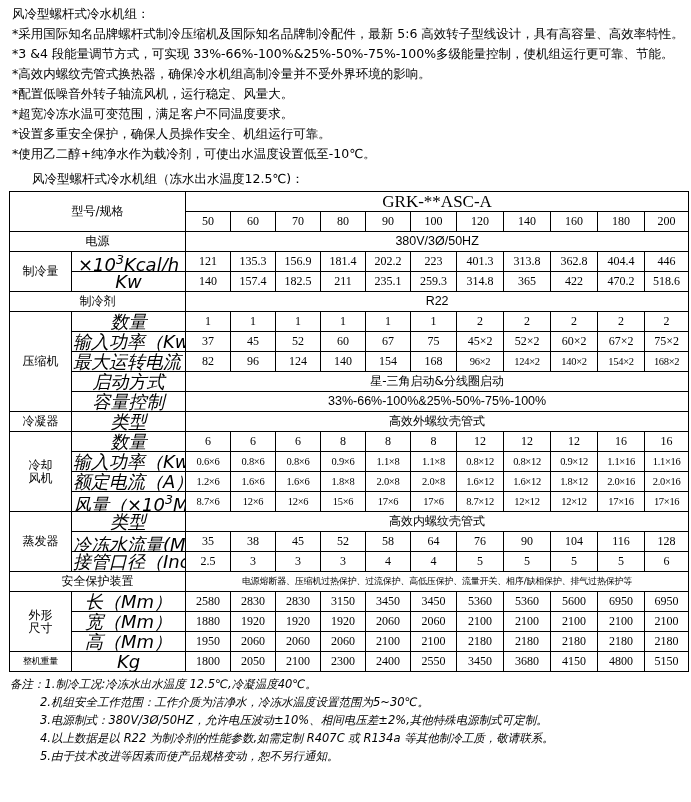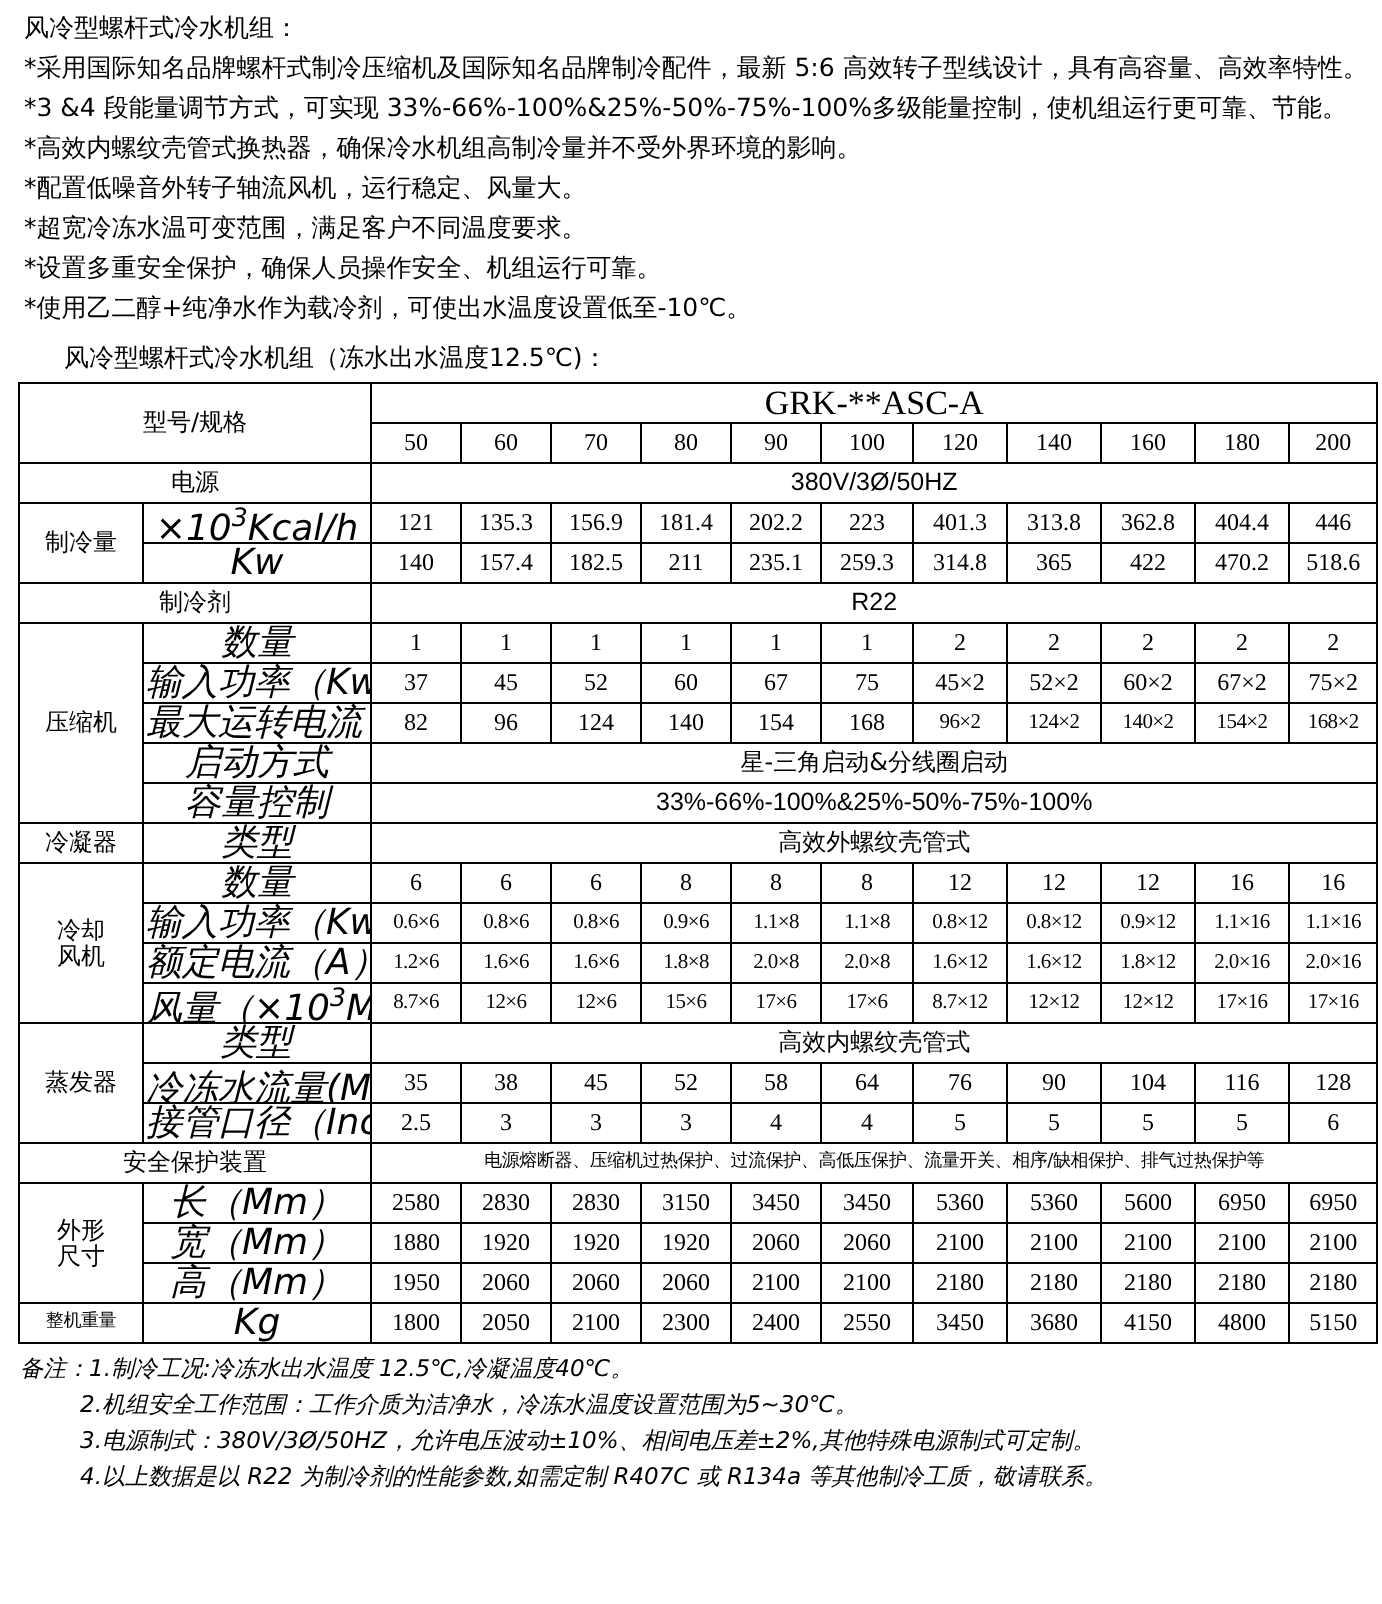--- a/index.html
+++ b/index.html
@@ -437,15 +437,16 @@
       </tr>
 
     </tbody>
   </table>
 
   <div class="notes">
     <div class="note-row"><span>备注：</span><span>1.制冷工况:冷冻水出水温度 12.5℃,冷凝温度40℃。</span></div>
     <div class="note-row indent">2.机组安全工作范围：工作介质为洁净水，冷冻水温度设置范围为5~30℃。</div>
     <div class="note-row indent">3.电源制式：380V/3Ø/50HZ，允许电压波动±10%、相间电压差±2%,其他特殊电源制式可定制。</div>
     <div class="note-row indent">4.以上数据是以 R22 为制冷剂的性能参数,如需定制 R407C 或 R134a 等其他制冷工质，敬请联系。</div>
+    <div class="note-row indent">5.由于技术改进等因素而使产品规格变动，恕不另行通知。</div>
   </div>
 
 </div>
 
 </body></html>

